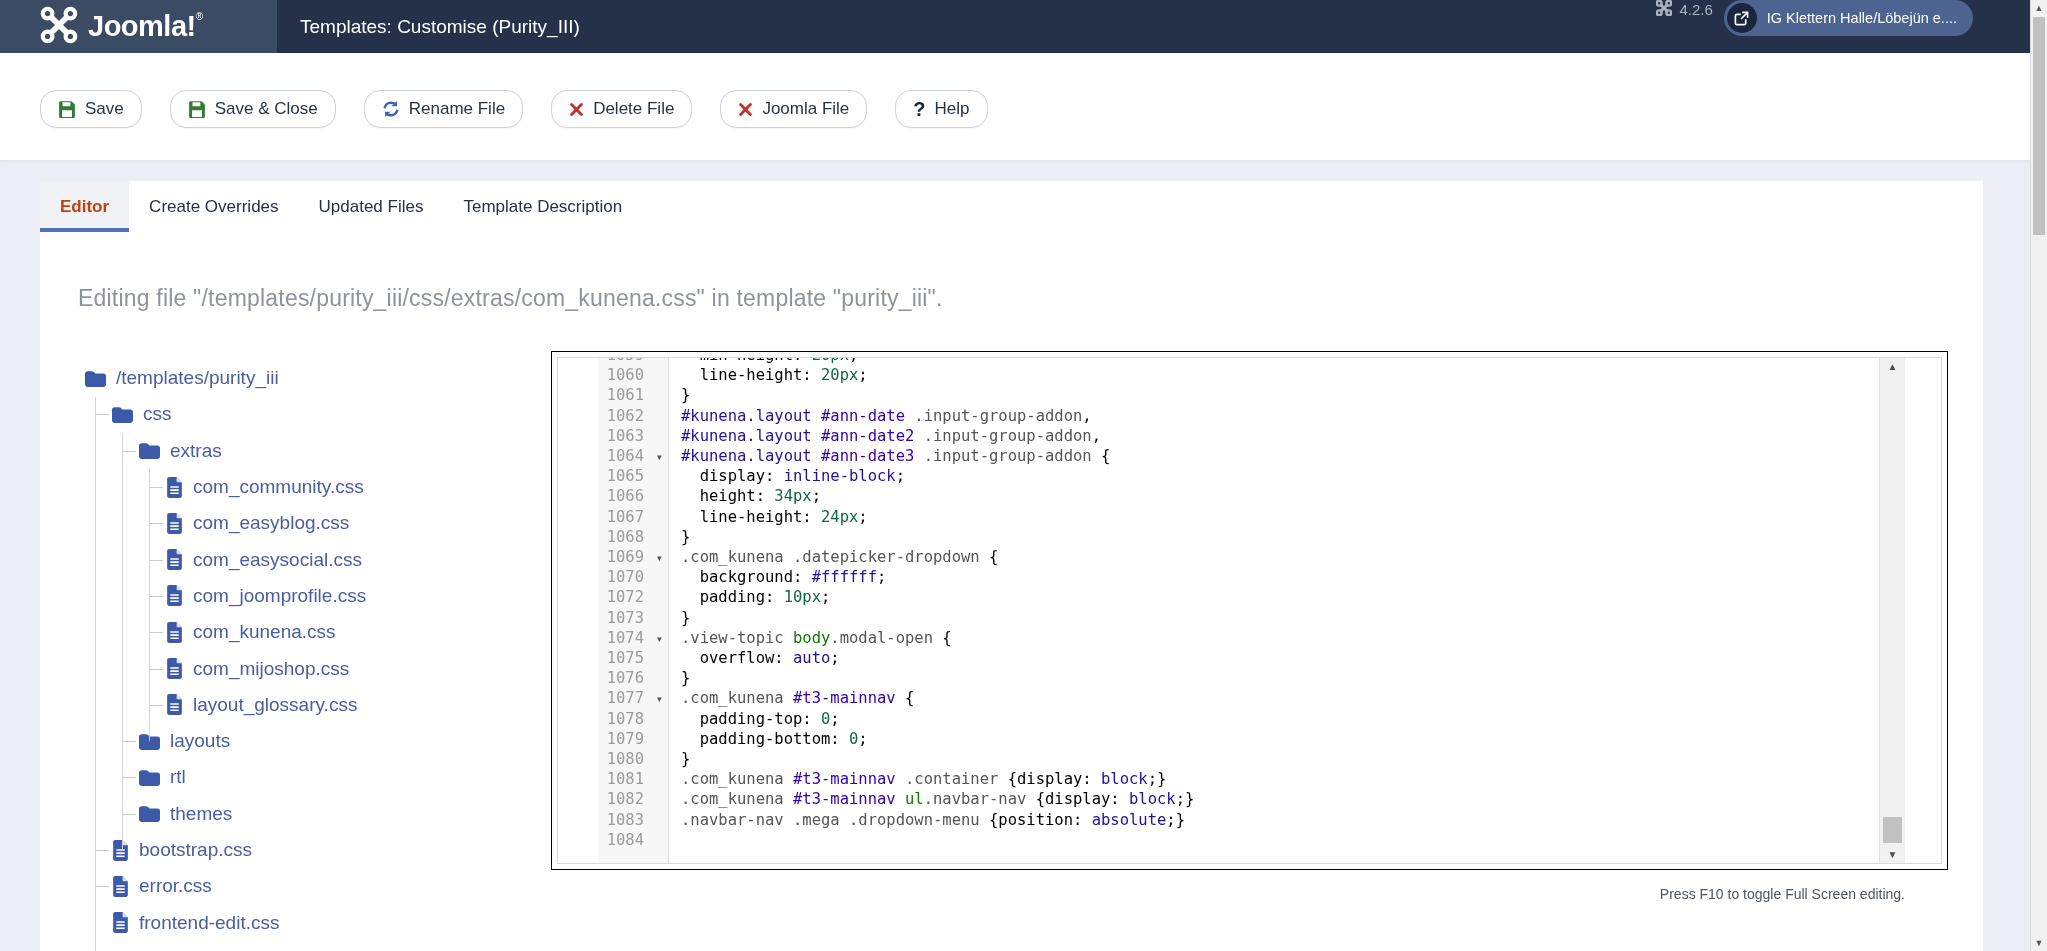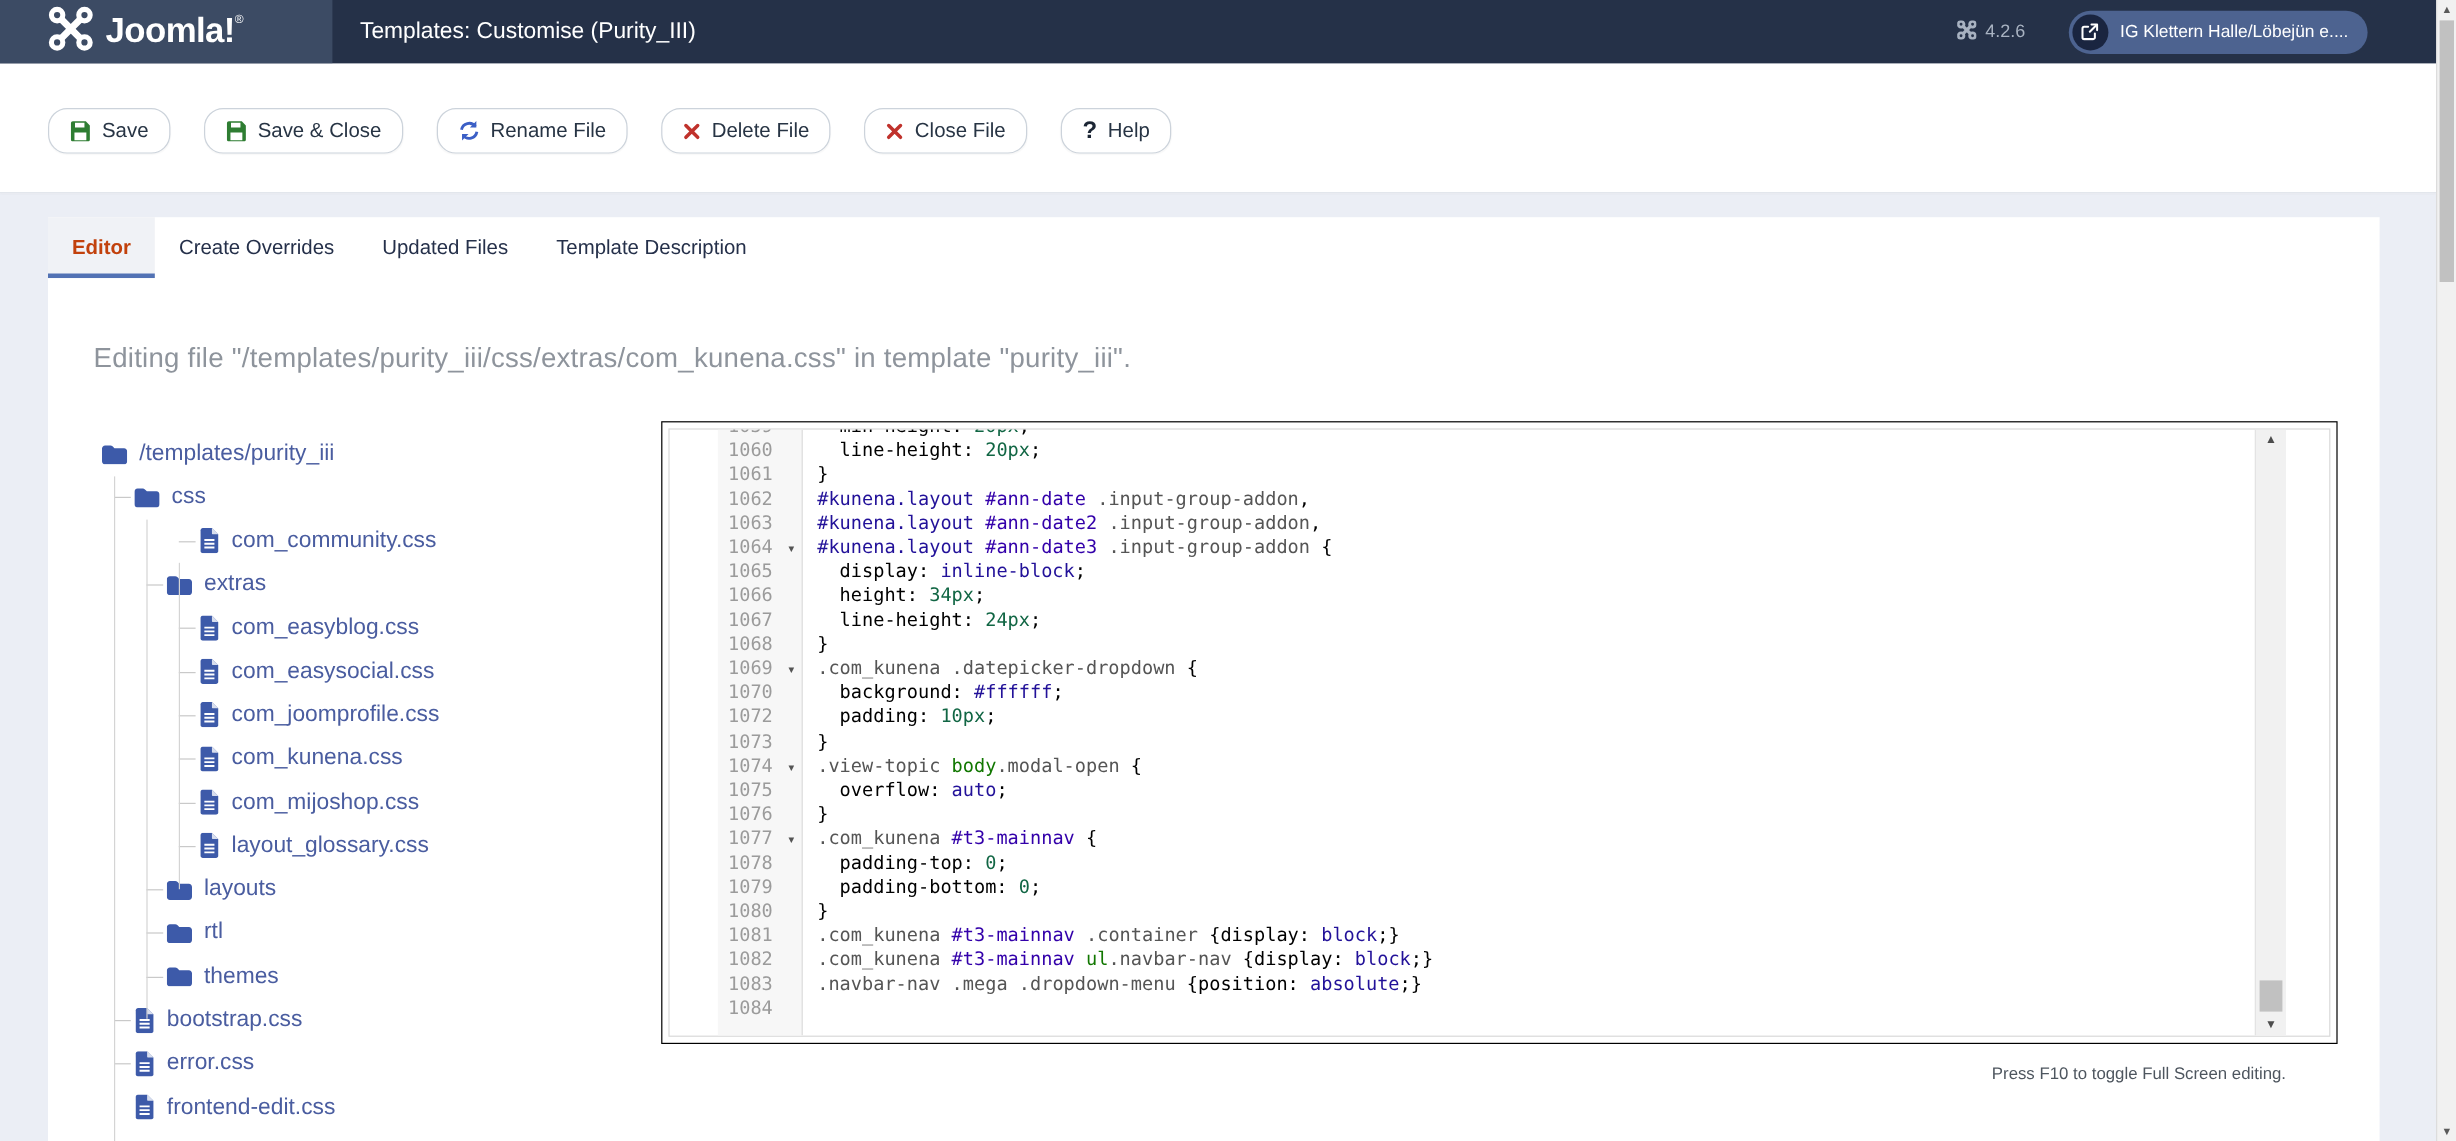--- a/index.html
+++ b/index.html
@@ -8,21 +8,21 @@
 
   
   .header{position:absolute;left:0;top:0;width:2030px;height:53px;background:#253148;}
   .logo-block{position:absolute;left:0;top:0;width:277px;height:53px;background:#3c4b64;
               display:flex;align-items:center;padding-left:40px;box-sizing:border-box;}
   .logo-knot{flex:0 0 auto;margin-right:10px;color:#fff;}
   .logo-word{color:#fff;font-size:29px;font-weight:600;letter-spacing:-.5px;line-height:1;}
   .logo-word sup{font-size:10px;font-weight:400;vertical-align:top;line-height:1;}
   .hdr-title{position:absolute;left:300px;top:0;height:53px;display:flex;align-items:center;
              color:#fff;font-size:19px;font-weight:400;}
-  .hdr-right{position:absolute;right:57px;top:0;height:53px;display:flex;align-items:center;gap:36px;}
+  .hdr-right{position:absolute;right:57px;top:0;height:53px;display:flex;align-items:flex-start;gap:11px;}
   .ver{display:flex;align-items:center;gap:7px;color:#a8b2c1;font-size:15px;}
   .ver .mini-knot{color:#a8b2c1;}
   .acct-pill{display:flex;align-items:center;height:36px;border-radius:18px;background:#4d6390;
              border:none;cursor:pointer;padding:0 16px 0 3px;gap:10px;}
   .acct-circle{width:30px;height:30px;border-radius:50%;background:#1a2540;display:flex;
                align-items:center;justify-content:center;}
   .acct-label{color:#fff;font-size:14.5px;white-space:nowrap;}
 
   
   .toolbar{position:absolute;left:0;top:53px;width:2030px;height:107px;background:#fff;
@@ -189,21 +189,21 @@
           <span>Delete File</span>
         </button>
         <button class="tbtn">
           <span class="ic" style="color: rgb(192, 50, 44);">
             <svg width="15" height="15" viewBox="0 0 14 14">
               <g stroke="currentColor" stroke-width="2.7" stroke-linecap="round">
                 <path d="M2.4 2.4l9.2 9.2M11.6 2.4l-9.2 9.2"></path>
               </g>
             </svg>
           </span>
-          <span>Close File</span>
+          <span>Joomla File</span>
         </button>
         <button class="tbtn">
           <span class="ic" style="color: rgb(27, 37, 52);">
             <span class="qmark">?</span>
           </span>
           <span>Help</span>
         </button>
       </div>
   </div>
 
@@ -229,41 +229,41 @@
       </div>
       <div class="tree-row d1">
         <span class="stub"></span>
         <span class="t-icon">
           <svg width="21" height="17" viewBox="0 0 20 16">
             <path fill="currentColor" d="M0 3.5C0 2.1 1.1 1 2.5 1h4.2c.6 0 1.2.25 1.65.68L9.9 3.2h7.6c1.4 0 2.5 1.1 2.5 2.5v7.8c0 1.4-1.1 2.5-2.5 2.5h-15C1.1 16 0 14.9 0 13.5z"></path>
           </svg>
         </span>
         <span class="t-label">css</span>
       </div>
-      <div class="tree-row d3">
-        <span class="stub"></span>
-        <span class="t-icon">
-          <svg width="17" height="21" viewBox="0 0 16 20">
-            <path fill="currentColor" d="M1 1.8C1 .8 1.8 0 2.8 0H10l5 5v13.2c0 1-.8 1.8-1.8 1.8H2.8c-1 0-1.8-.8-1.8-1.8z"></path>
-            <path fill="#fff" opacity=".8" d="M10 0l5 5h-4.2c-.45 0-.8-.35-.8-.8z"></path>
-            <g stroke="#fff" stroke-width="1.5">
-              <path d="M4 9.5h8M4 12.5h8M4 15.5h8"></path>
-            </g>
-          </svg>
-        </span>
-        <span class="t-label">com_community.css</span>
-      </div>
       <div class="tree-row d2">
         <span class="stub"></span>
         <span class="t-icon">
           <svg width="21" height="17" viewBox="0 0 20 16">
             <path fill="currentColor" d="M0 3.5C0 2.1 1.1 1 2.5 1h4.2c.6 0 1.2.25 1.65.68L9.9 3.2h7.6c1.4 0 2.5 1.1 2.5 2.5v7.8c0 1.4-1.1 2.5-2.5 2.5h-15C1.1 16 0 14.9 0 13.5z"></path>
           </svg>
         </span>
         <span class="t-label">extras</span>
+      </div>
+      <div class="tree-row d3">
+        <span class="stub"></span>
+        <span class="t-icon">
+          <svg width="17" height="21" viewBox="0 0 16 20">
+            <path fill="currentColor" d="M1 1.8C1 .8 1.8 0 2.8 0H10l5 5v13.2c0 1-.8 1.8-1.8 1.8H2.8c-1 0-1.8-.8-1.8-1.8z"></path>
+            <path fill="#fff" opacity=".8" d="M10 0l5 5h-4.2c-.45 0-.8-.35-.8-.8z"></path>
+            <g stroke="#fff" stroke-width="1.5">
+              <path d="M4 9.5h8M4 12.5h8M4 15.5h8"></path>
+            </g>
+          </svg>
+        </span>
+        <span class="t-label">com_community.css</span>
       </div>
       <div class="tree-row d3">
         <span class="stub"></span>
         <span class="t-icon">
           <svg width="17" height="21" viewBox="0 0 16 20">
             <path fill="currentColor" d="M1 1.8C1 .8 1.8 0 2.8 0H10l5 5v13.2c0 1-.8 1.8-1.8 1.8H2.8c-1 0-1.8-.8-1.8-1.8z"></path>
             <path fill="#fff" opacity=".8" d="M10 0l5 5h-4.2c-.45 0-.8-.35-.8-.8z"></path>
             <g stroke="#fff" stroke-width="1.5">
               <path d="M4 9.5h8M4 12.5h8M4 15.5h8"></path>
             </g>

